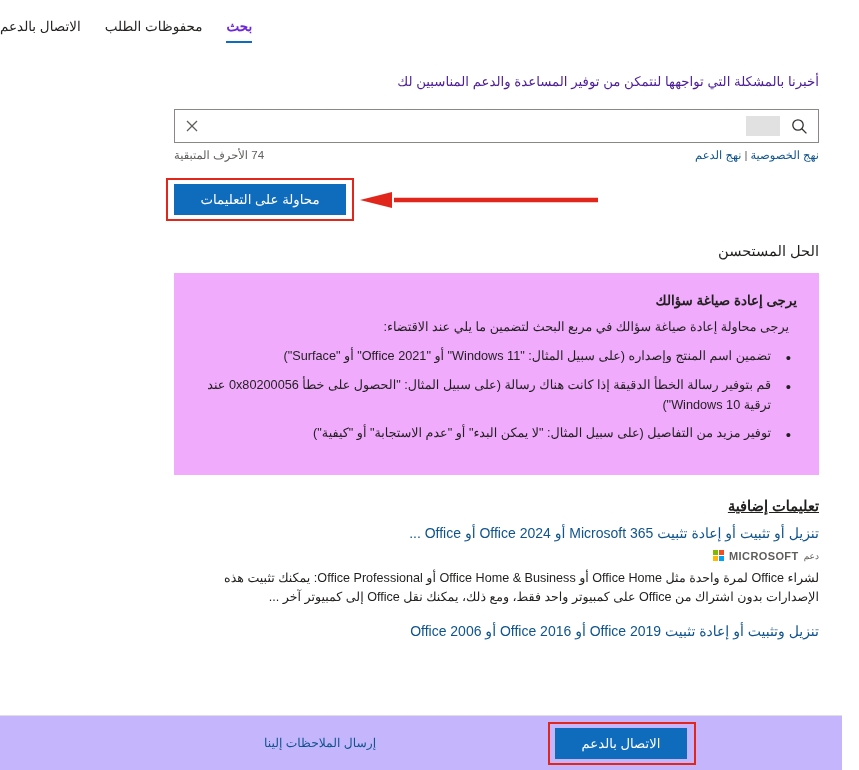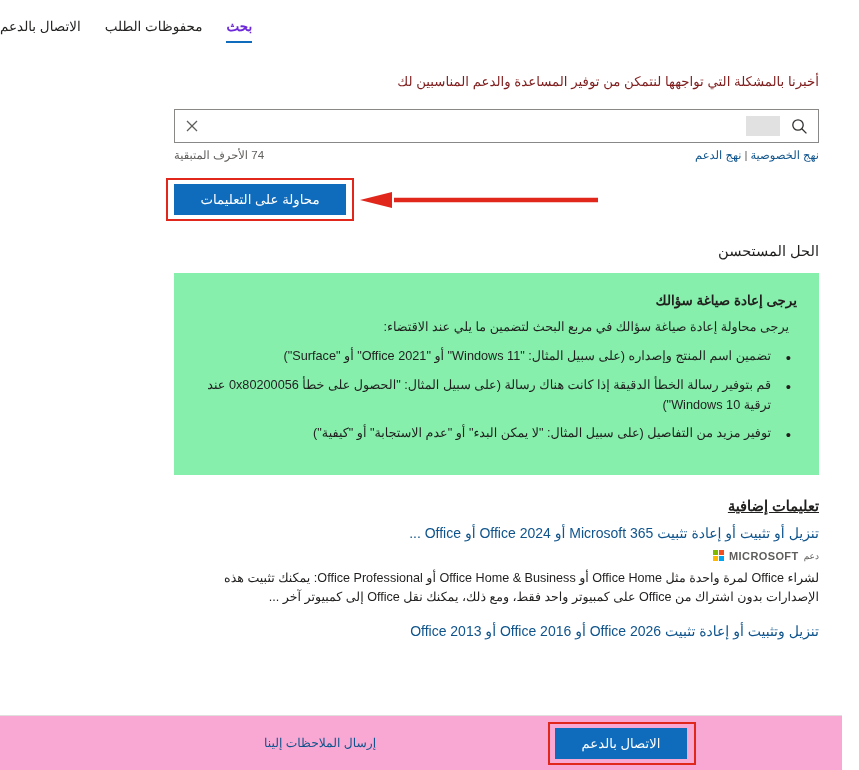--- a/index.html
+++ b/index.html
@@ -59,21 +59,21 @@
   h1.headline {
     font-size: 17.5px;
     font-weight: bold;
     margin: 0 0 14px 0;
     color: #201f1e;
     letter-spacing: 0;
   }
   p.subhead {
     font-size: 13.3px;
     margin: 0 0 18px 0;
-    color: #7f1d1d;
+    color: #4c1d95;
     line-height: 1.45;
   }
 
   
   .searchwrap {
     position: relative;
     width: 645px;
     height: 34px;
     border: 1px solid #8a8886;
     background: #fff;
@@ -171,21 +171,21 @@
   h2.section {
     font-size: 14.6px;
     font-weight: normal;
     margin: 16px 0 14px 0;
     color: #201f1e;
   }
 
   
   .panel {
     width: 645px;
-    background: #86efac;
+    background: #f0abfc;
     padding: 20px 22px 22px 22px;
   }
   .panel h3 {
     font-size: 13.4px;
     font-weight: bold;
     margin: 0 0 10px 0;
     color: #201f1e;
   }
   .panel p {
     font-size: 12.7px;
@@ -265,21 +265,21 @@
     line-height: 1.55;
     margin: 0 0 14px 0;
   }
 
   
   .footer {
     position: absolute;
     bottom: 0; right: 17px; left: 0;
     height: 55px;
     border-top: 1px solid #e1dfdd;
-    background: #f9a8d4;
+    background: #c4b5fd;
   }
   .footer-inner {
     position: relative;
     height: 55px;
   }
   .feedback-link {
     position: absolute;
     top: 20px;
     left: 264px;
     font-size: 12.3px;
@@ -380,21 +380,21 @@
         <span class="ms-word">MICROSOFT</span>
         <span class="ms-logo">
             <i></i>
             <i></i>
             <i></i>
             <i></i>
           </span>
       </div>
       <p class="result-desc">لشراء Office لمرة واحدة مثل Office Home أو Office Home &amp; Business أو Office Professional: يمكنك تثبيت هذه الإصدارات بدون اشتراك من Office على كمبيوتر واحد فقط، ومع ذلك، يمكنك نقل Office إلى كمبيوتر آخر ...</p>
 
-      <a class="result-link">تنزيل وتثبيت أو إعادة تثبيت Office 2026 أو Office 2016 أو Office 2013</a>
+      <a class="result-link">تنزيل وتثبيت أو إعادة تثبيت Office 2019 أو Office 2016 أو Office 2006</a>
     </div>
   </div>
 
   <div class="footer">
     <div class="footer-inner">
       <a class="feedback-link">إرسال الملاحظات إلينا</a>
       <button class="btn-contact">الاتصال بالدعم</button>
       <div class="redbox contact"></div>
     </div>
   </div>

